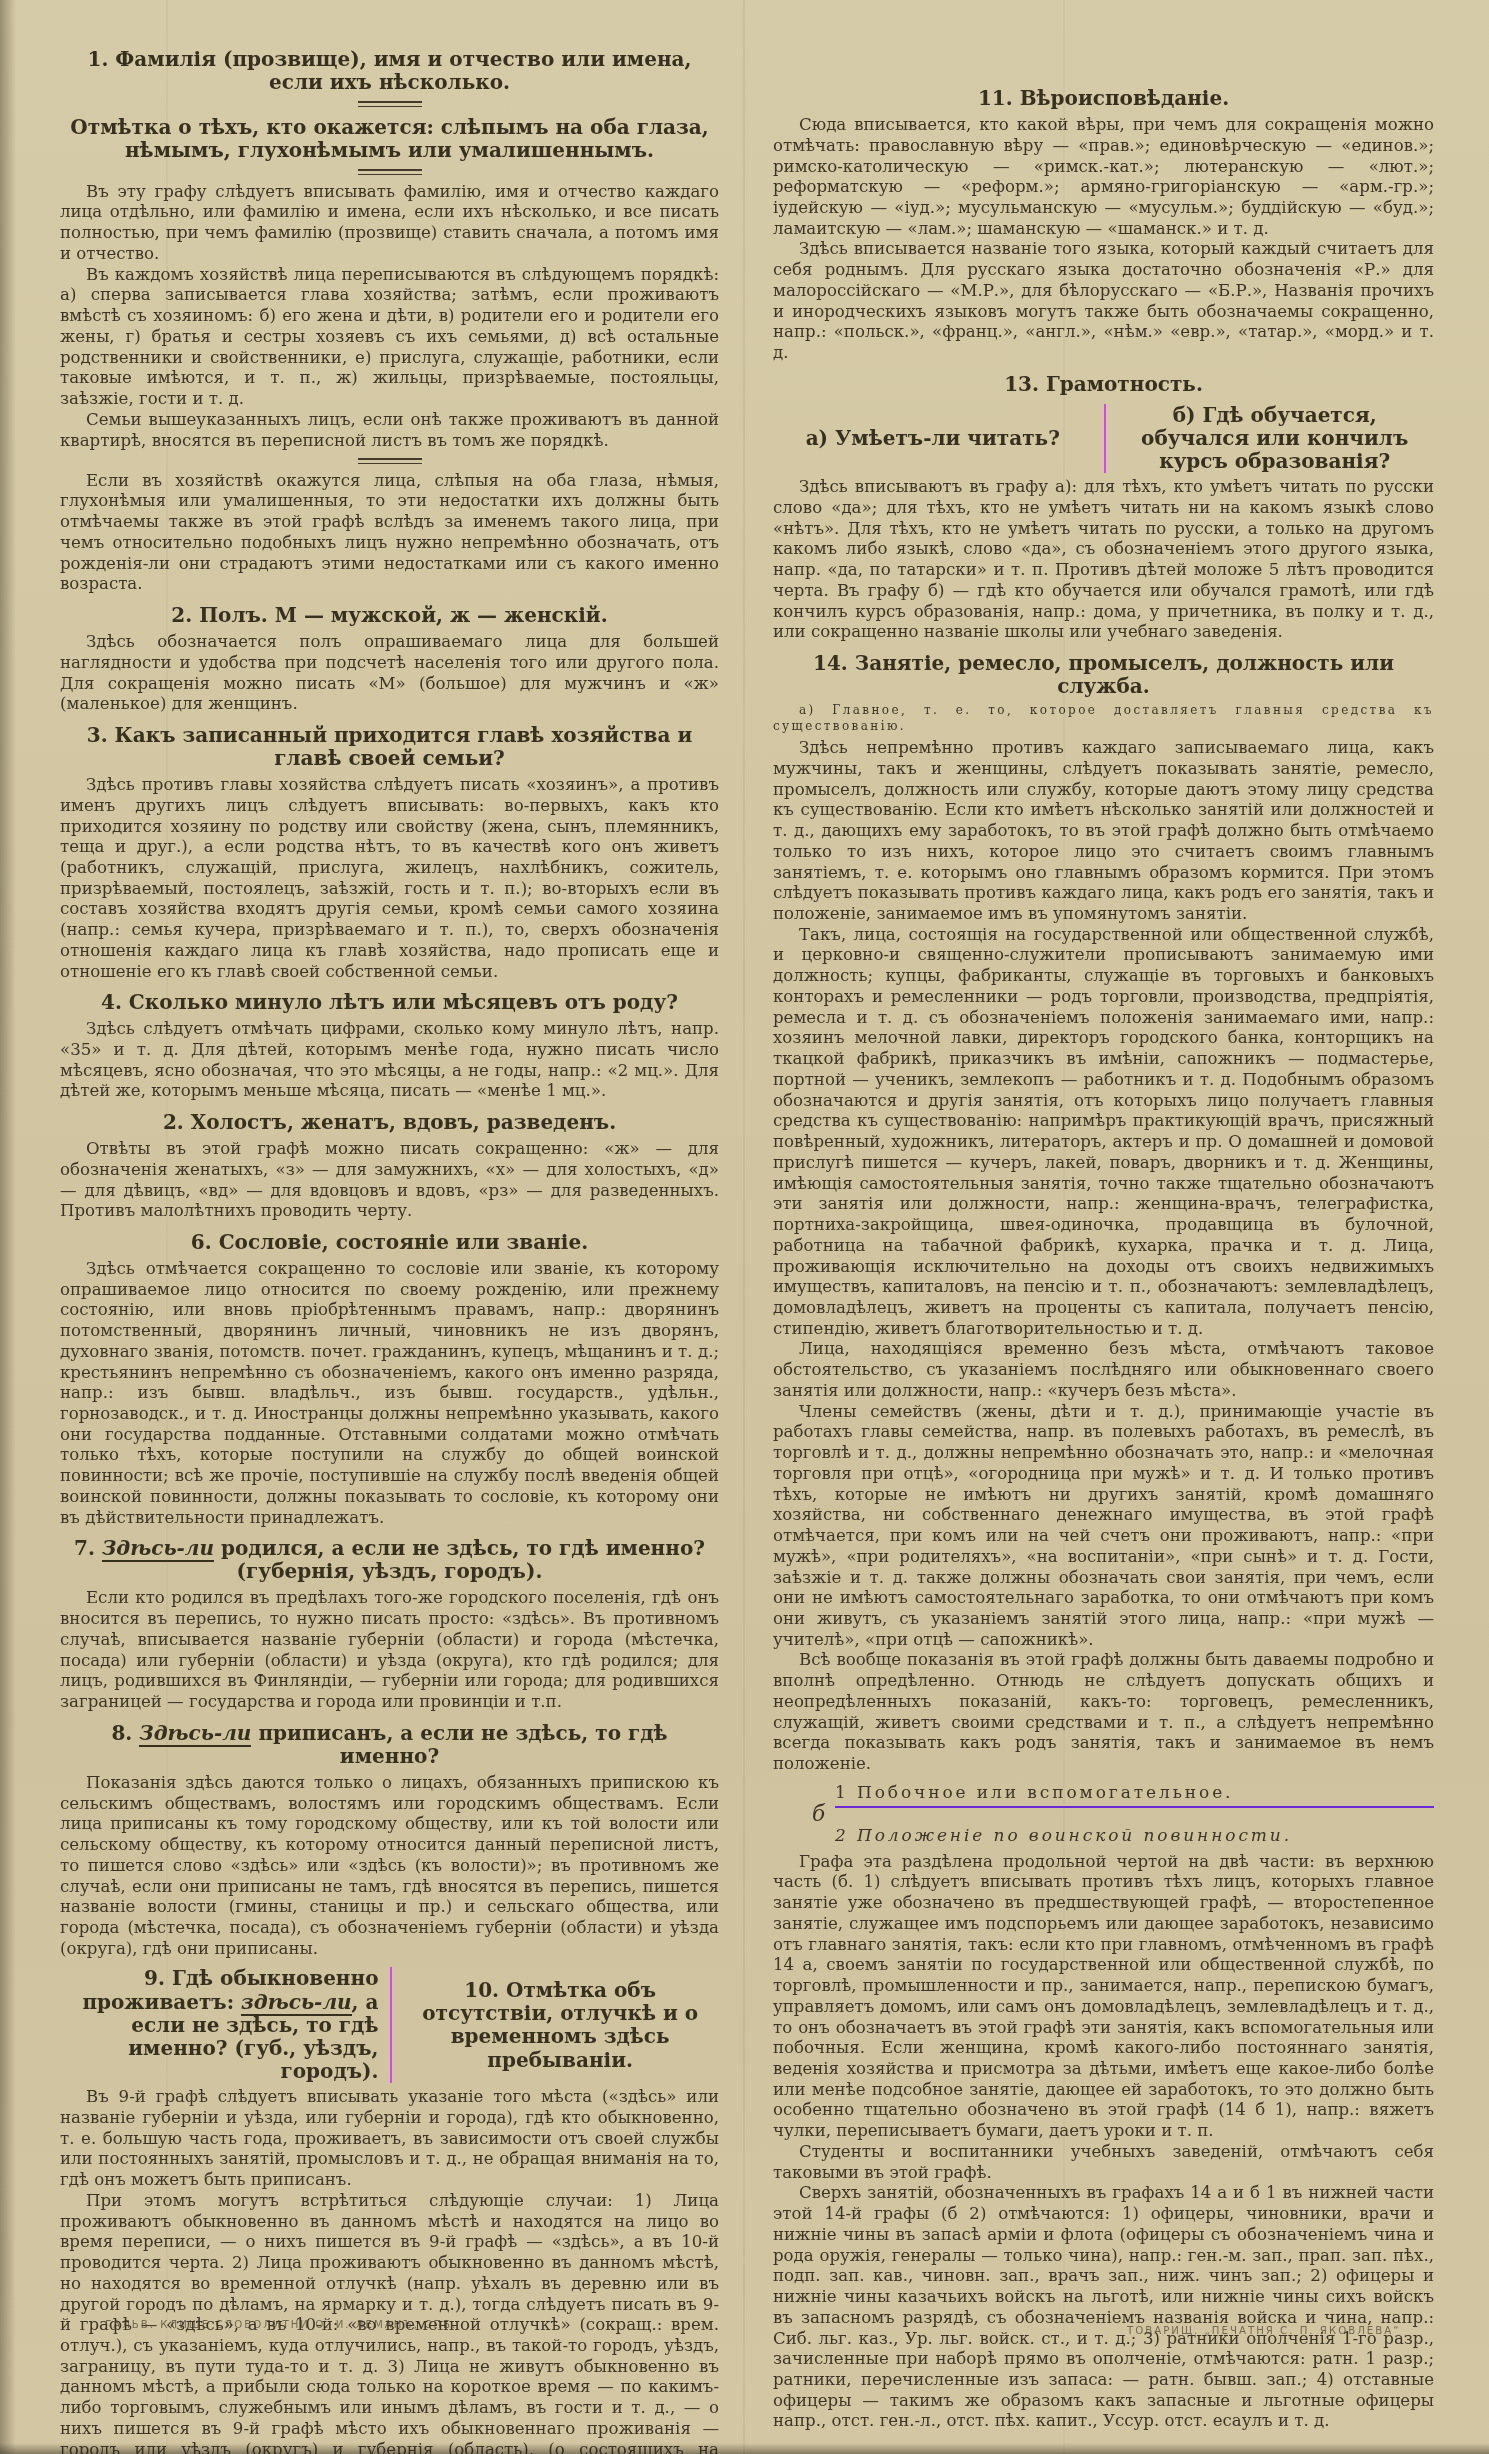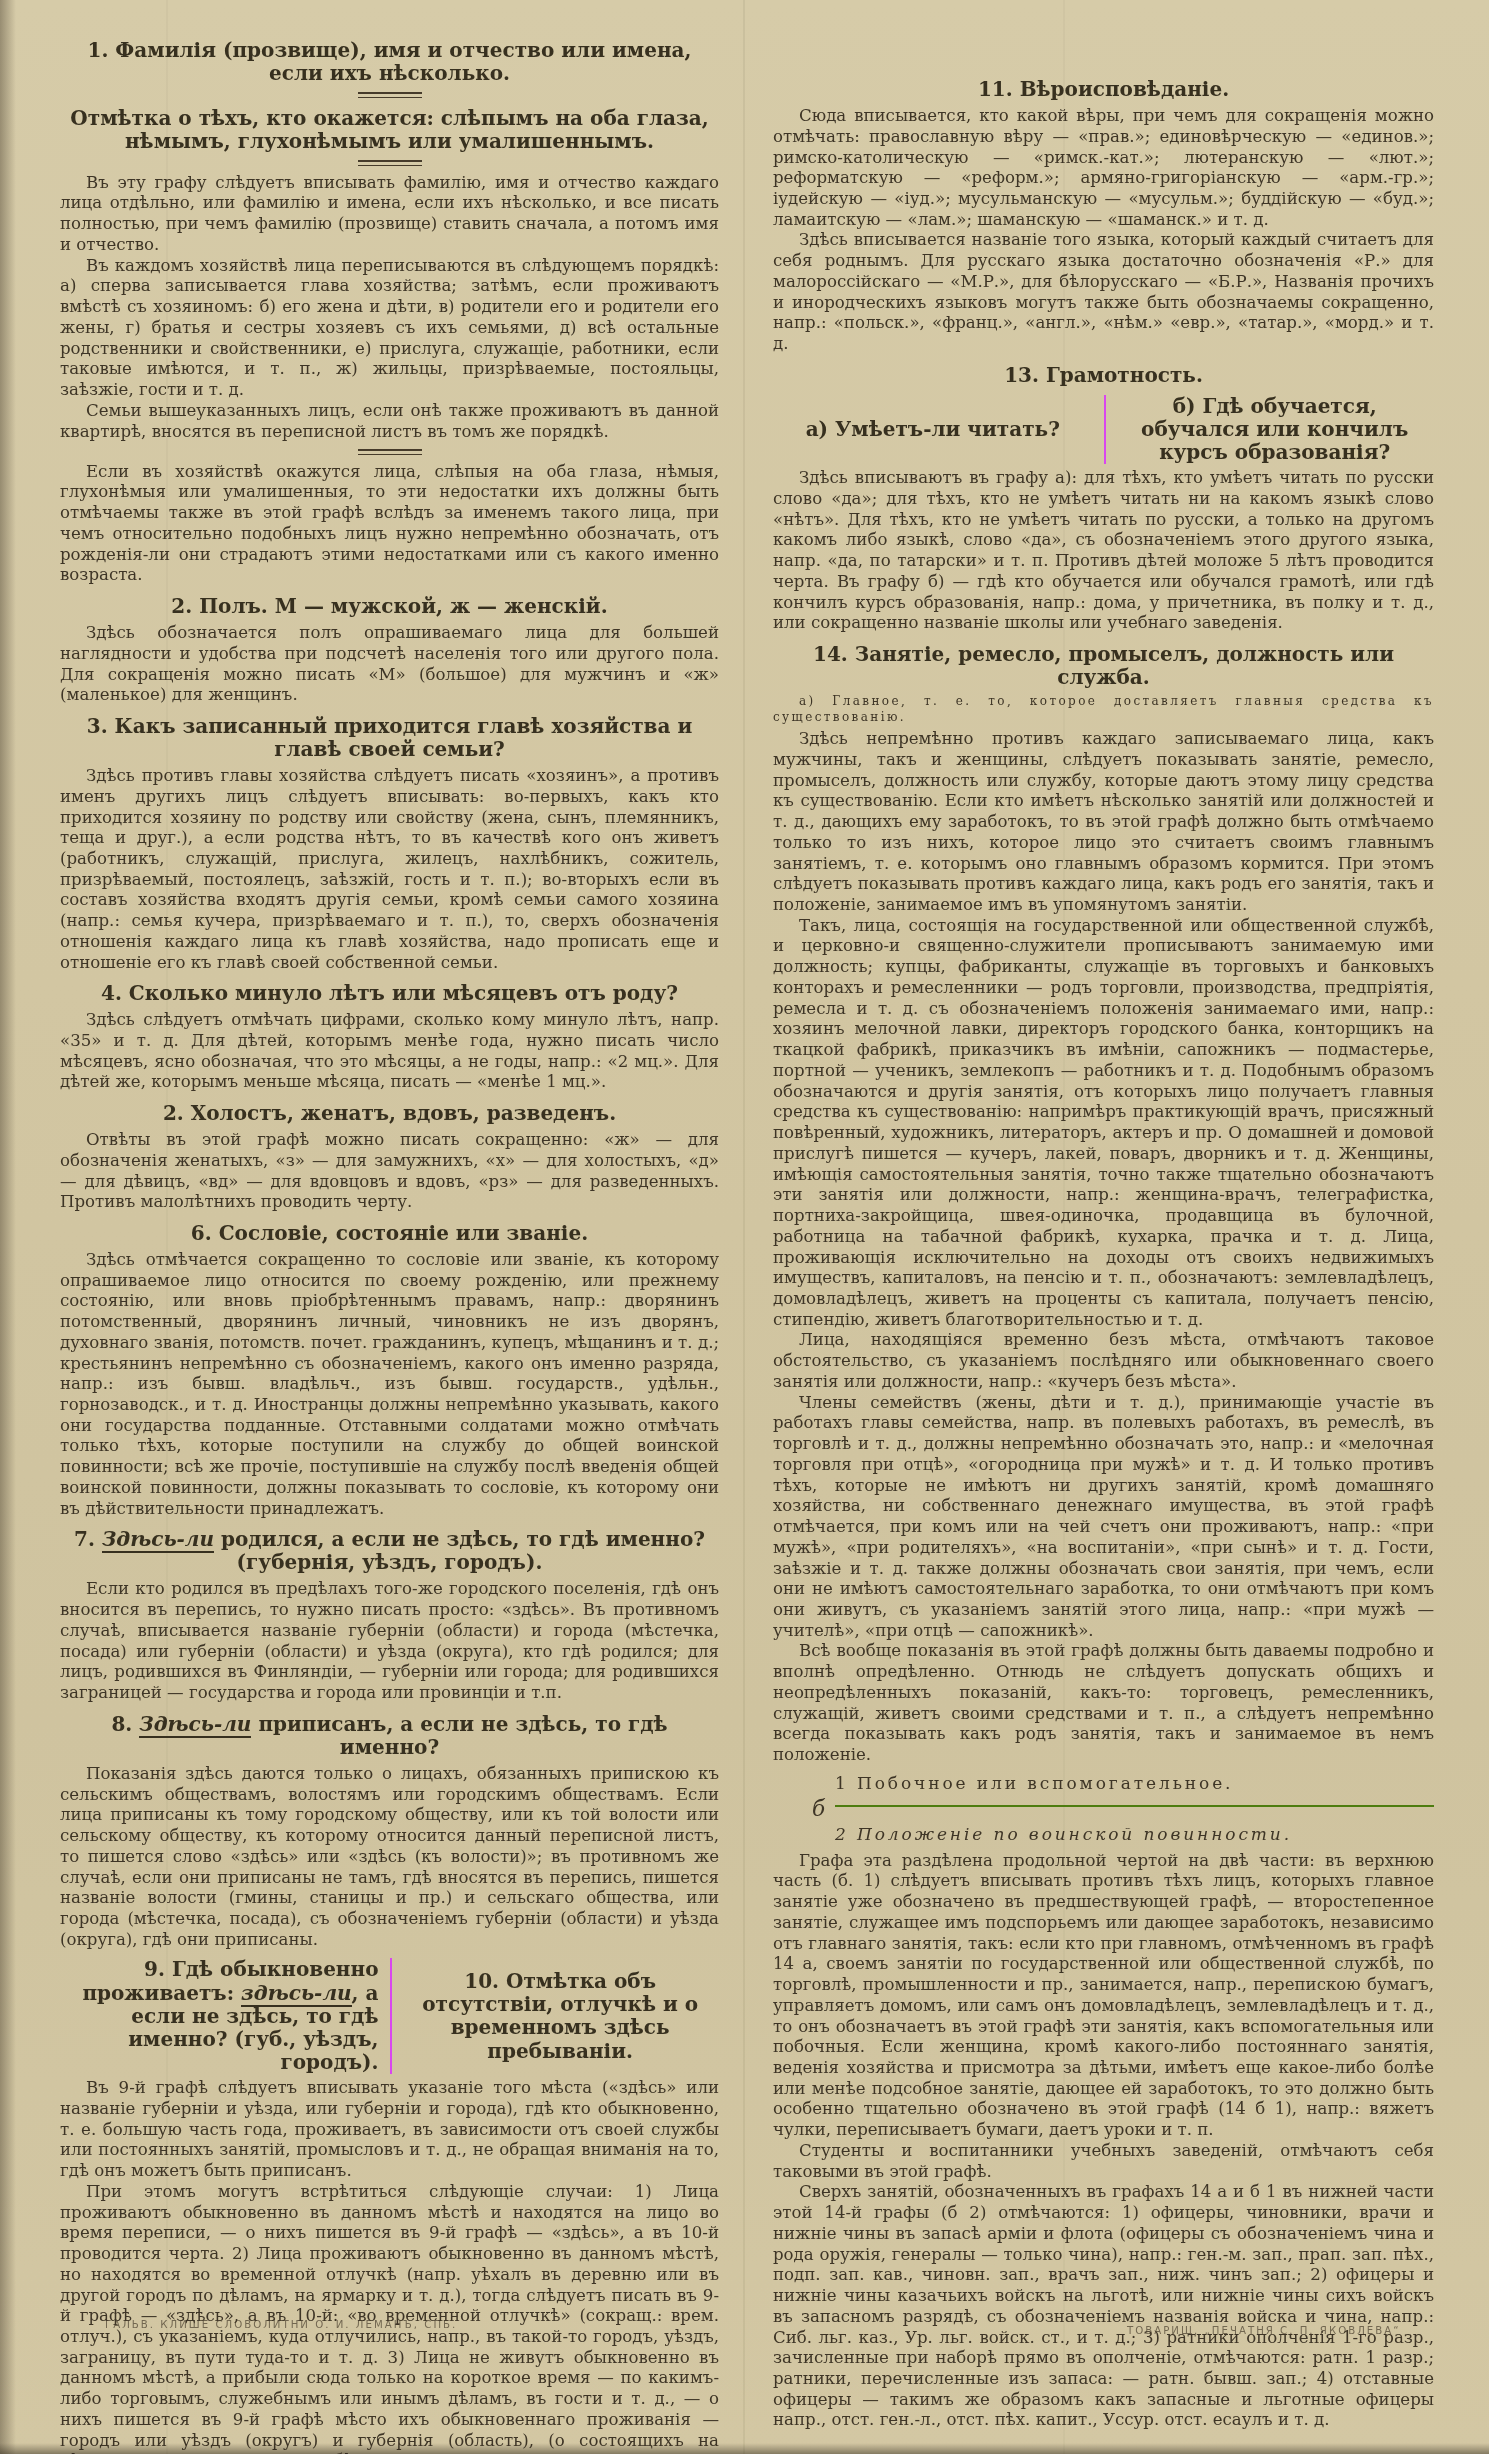--- a/index.html
+++ b/index.html
@@ -14,38 +14,38 @@
   .edge-bottom{position:absolute;left:0;bottom:0;width:100%;height:11.7px;
     background:linear-gradient(0deg,rgba(40,33,22,.50),rgba(40,33,22,0));}
   .fold{position:absolute;left:743px;top:0;width:2px;height:100%;background:rgba(60,50,35,.07);}
   .crease{position:absolute;top:0;width:2px;height:100%;background:rgba(60,50,35,.035);}
 
   .col{position:absolute;}
   #col-left{left:60px;top:39px;width:659px;}
   #col-right{left:773px;top:78px;width:661px;}
 
   .h{font-weight:bold;text-align:center;font-size:20px;line-height:1.16;margin:8.8px 0 4.9px;color:#37301f;}
-  .h-first{margin-top:0;}
+  .h-first{margin-top:9px;}
   .p{font-size:16.6px;line-height:1.25;text-align:justify;text-indent:26px;margin:0;hyphens:auto;}
   .rule2{width:64px;margin:6.8px auto 6.8px;height:2.9px;border-top:2px solid #463b2a;border-bottom:1px solid #463b2a;}
   .em-u{font-style:italic;border-bottom:2px solid currentColor;}
 
   .split{display:flex;align-items:stretch;margin:7.8px 0 3.9px;}
   .split .half{width:50%;box-sizing:border-box;}
   .split .half-l{padding-right:11px;}
   .split .half-r{border-left:2px solid #d946ef;padding-left:9.8px;}
   .split .h{margin:0;}
   .vcenter{display:flex;flex-direction:column;justify-content:center;height:100%;}
   .sub-a{font-size:12px;line-height:1.3;margin:3.9px 0 3.9px;text-align:justify;letter-spacing:2.4px;text-indent:26px;}
 
   .b-block{display:flex;align-items:center;margin:5.9px 0 5.9px 39px;}
   .b-letter{font-size:21.5px;margin-right:9.8px;font-style:italic;}
   .b-lines{flex:1;}
   .b-line{font-size:17px;letter-spacing:2.9px;font-weight:500;padding:1px 0;}
-  .b-line-1{border-bottom:2px solid #4d7c0f;padding-bottom:12px;}
+  .b-line-1{border-bottom:2px solid #6d28d9;padding-bottom:4px;}
   .b-line-2{padding-top:17px;font-style:italic;}
 
   .footer{position:absolute;font-family:"DejaVu Sans","Liberation Sans",sans-serif;
     font-size:10.2px;letter-spacing:2px;color:rgba(68,57,42,.68);white-space:nowrap;}
   #footer-left{left:105px;top:2319px;}
   #footer-right{left:1127px;top:2325px;}
 </style>
 </head>
 <body>
 

